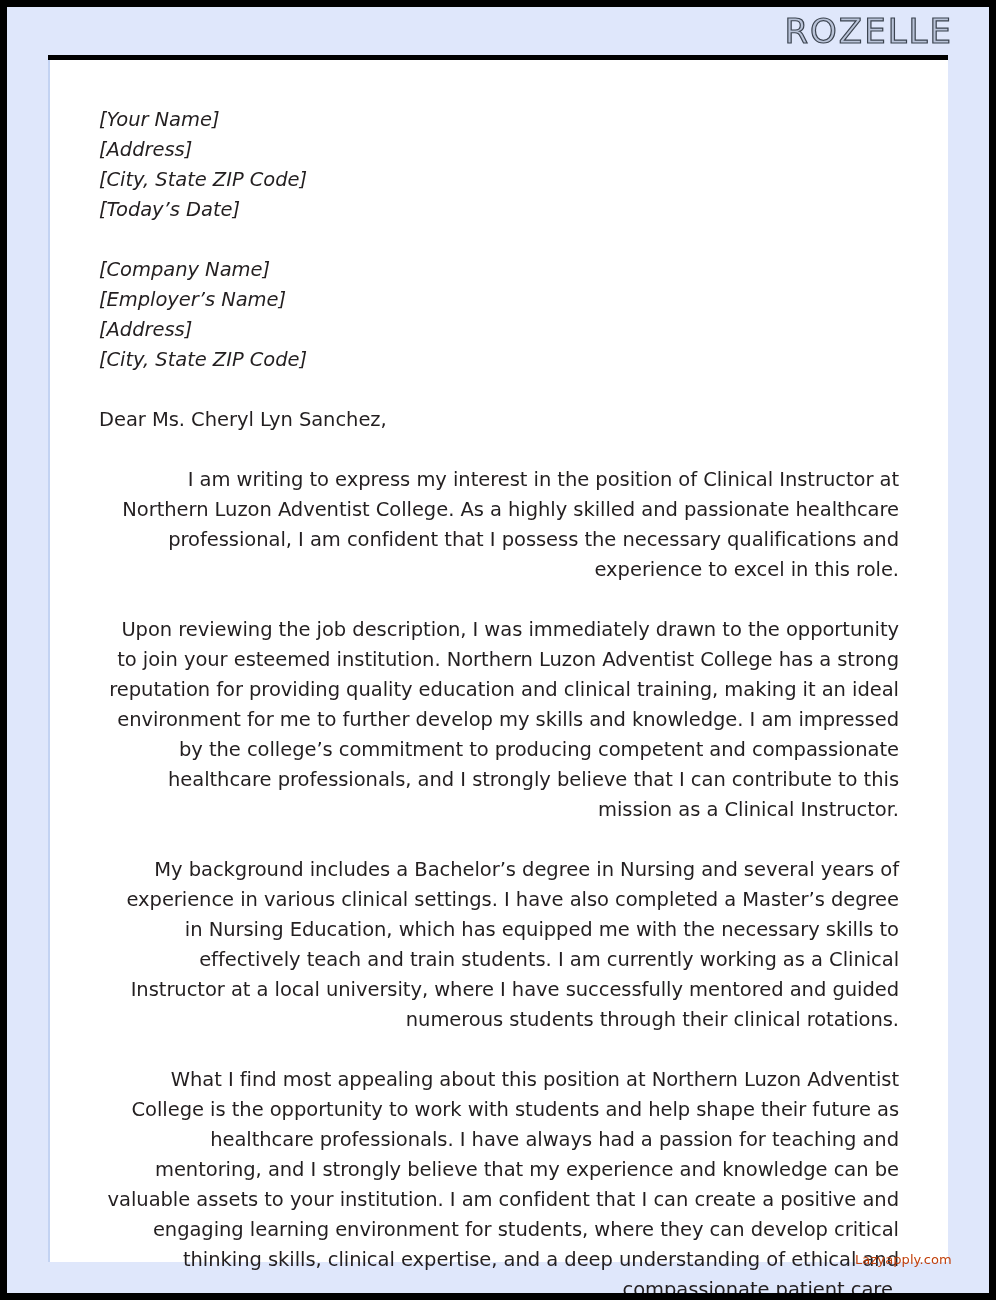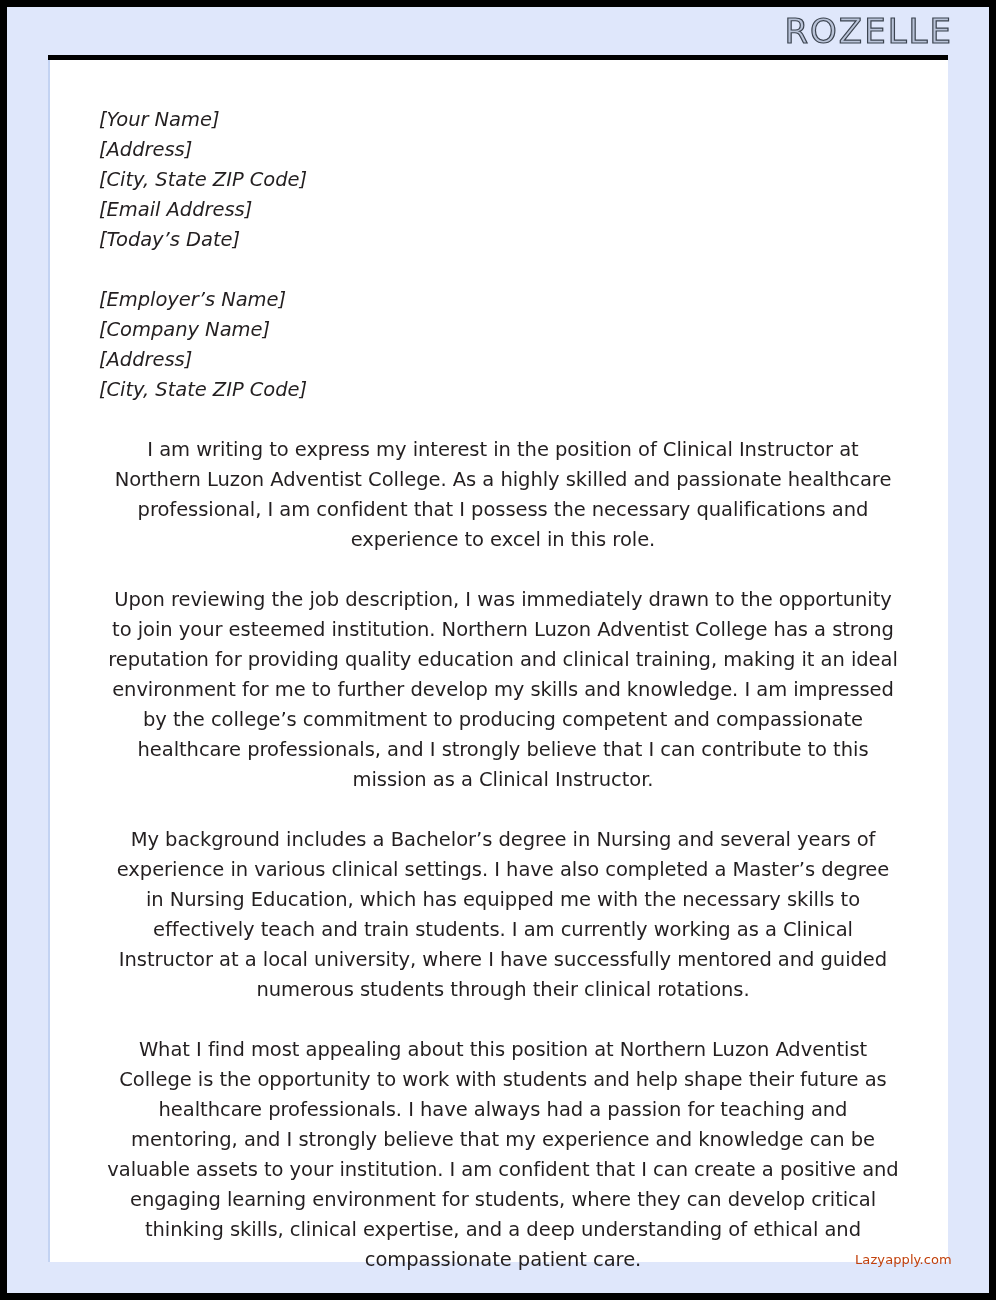--- a/index.html
+++ b/index.html
@@ -89,21 +89,21 @@
   .addr-line {
     display: block;
     white-space: pre;
     font-style: italic;
   }
   .salutation {
     margin: 0 0 30px 0;
   }
   .para {
     margin: 0 0 30px 8px;
-    text-align: center;
+    text-align: right;
   }
   .para:last-child { margin-bottom: 0; }
 
   
   #watermark {
     position: absolute;
     left: 848px;
     top: 1245px;
     font-size: 13px;
     color: #c2410c;
@@ -124,31 +124,31 @@
   <div id="page-top-rule"></div>
 
   <div id="page"></div>
 
   <div id="letter">
 
     <div class="addr-block">
       <span class="addr-line">[Your Name]</span>
       <span class="addr-line">[Address]</span>
       <span class="addr-line">[City, State ZIP Code]</span>
-      <span class="addr-line">[Email Address]</span>
       <span class="addr-line">[Today’s Date]</span>
     </div>
 
     <div class="addr-block">
+      <span class="addr-line">[Company Name]</span>
       <span class="addr-line">[Employer’s Name]</span>
-      <span class="addr-line">[Company Name]</span>
       <span class="addr-line">[Address]</span>
       <span class="addr-line">[City, State ZIP Code]</span>
     </div>
 
+    <p class="salutation">Dear Ms. Cheryl Lyn Sanchez,</p>
 
     <p class="para">I am writing to express my interest in the position of Clinical Instructor at Northern Luzon Adventist College. As a highly skilled and passionate healthcare professional, I am confident that I possess the necessary qualifications and experience to excel in this role.</p>
     <p class="para">Upon reviewing the job description, I was immediately drawn to the opportunity to join your esteemed institution. Northern Luzon Adventist College has a strong reputation for providing quality education and clinical training, making it an ideal environment for me to further develop my skills and knowledge. I am impressed by the college’s commitment to producing competent and compassionate healthcare professionals, and I strongly believe that I can contribute to this mission as a Clinical Instructor.</p>
     <p class="para">My background includes a Bachelor’s degree in Nursing and several years of experience in various clinical settings. I have also completed a Master’s degree in Nursing Education, which has equipped me with the necessary skills to effectively teach and train students. I am currently working as a Clinical Instructor at a local university, where I have successfully mentored and guided numerous students through their clinical rotations.</p>
     <p class="para">What I find most appealing about this position at Northern Luzon Adventist College is the opportunity to work with students and help shape their future as healthcare professionals. I have always had a passion for teaching and mentoring, and I strongly believe that my experience and knowledge can be valuable assets to your institution. I am confident that I can create a positive and engaging learning environment for students, where they can develop critical thinking skills, clinical expertise, and a deep understanding of ethical and compassionate patient care.</p>
 
   </div>
 
   <div id="watermark">Lazyapply.com</div>
 

